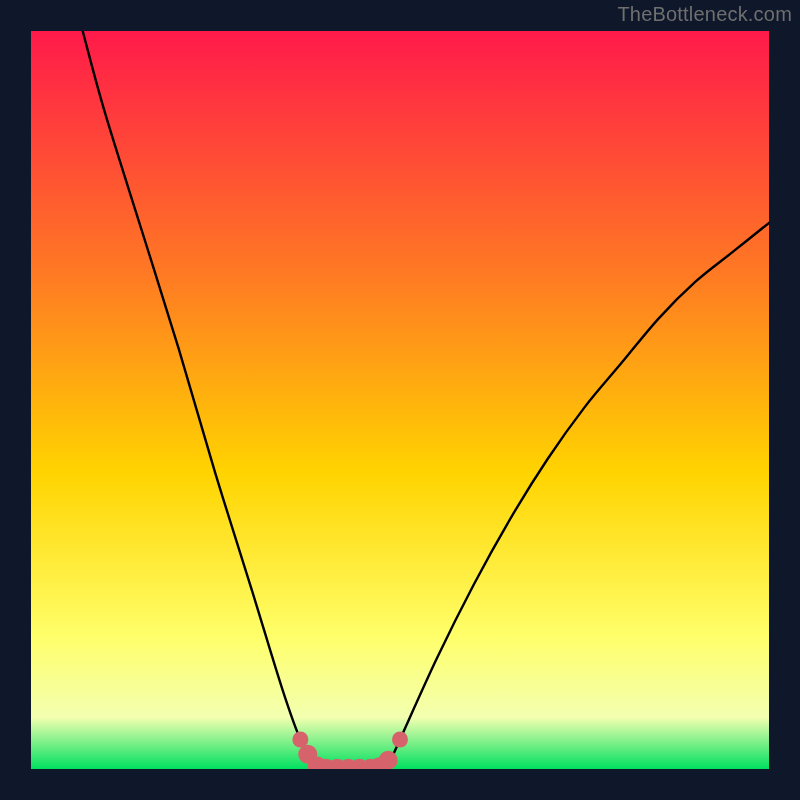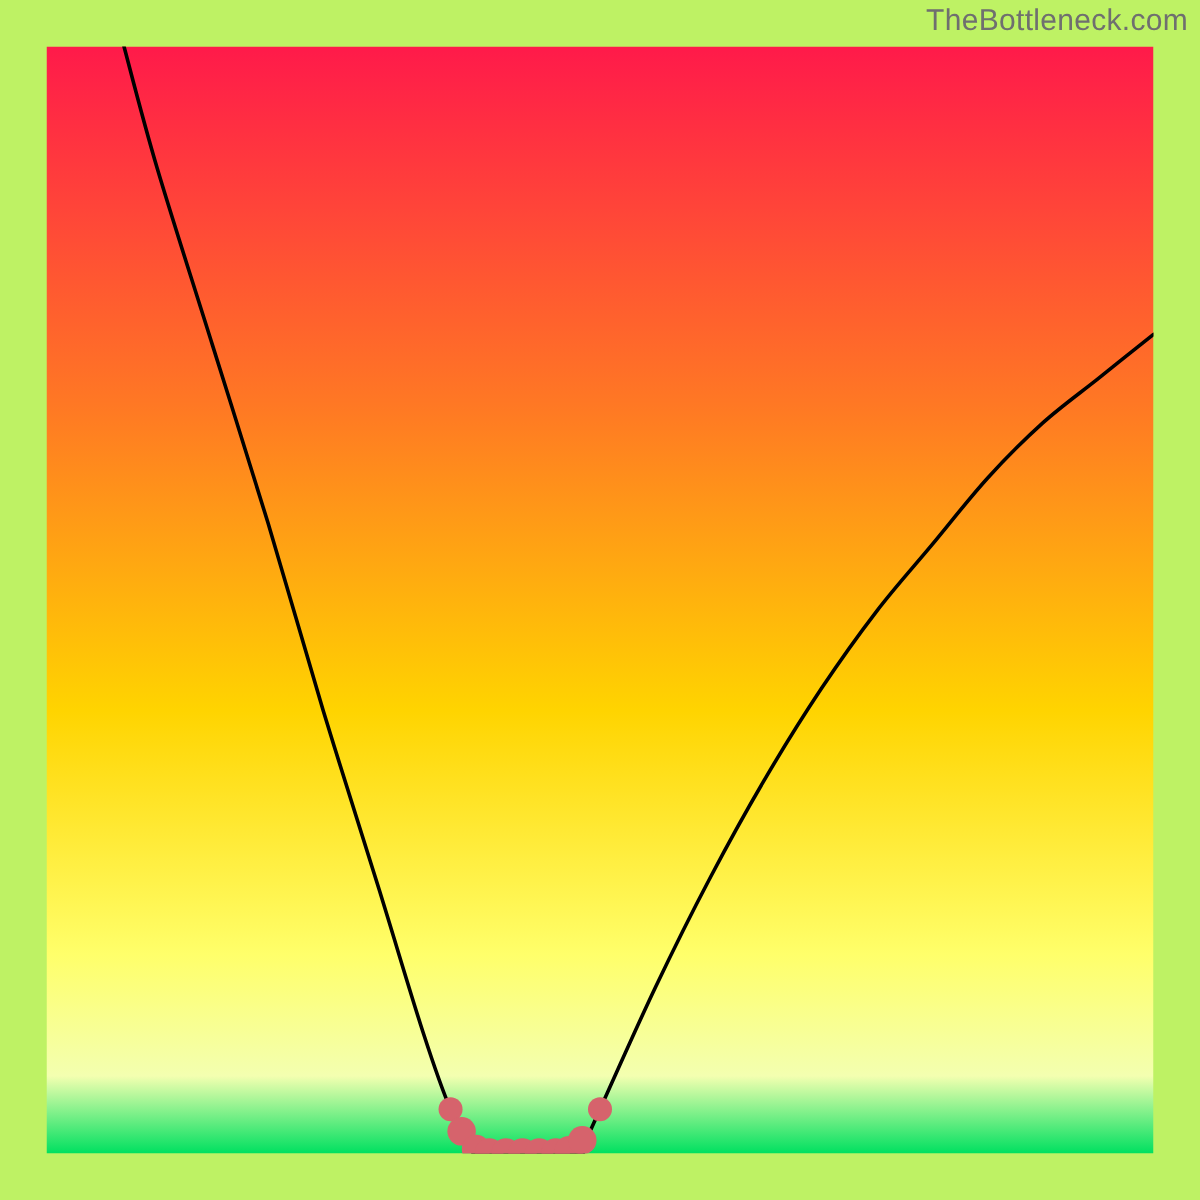--- a/index.html
+++ b/index.html
@@ -10,21 +10,21 @@
     background: #000;
     overflow: hidden;
     font-family: Arial, Helvetica, sans-serif;
   }
   .frame {
     position: absolute;
     top: 0;
     left: 0;
     width: 800px;
     height: 800px;
-    background: #bef264;
+    background: #0f172a;
   }
   .watermark {
     position: absolute;
     top: 3px;
     right: 8px;
     color: #6f6f6f;
     font-size: 20px;
     font-weight: 500;
     letter-spacing: 0.2px;
     z-index: 20;

